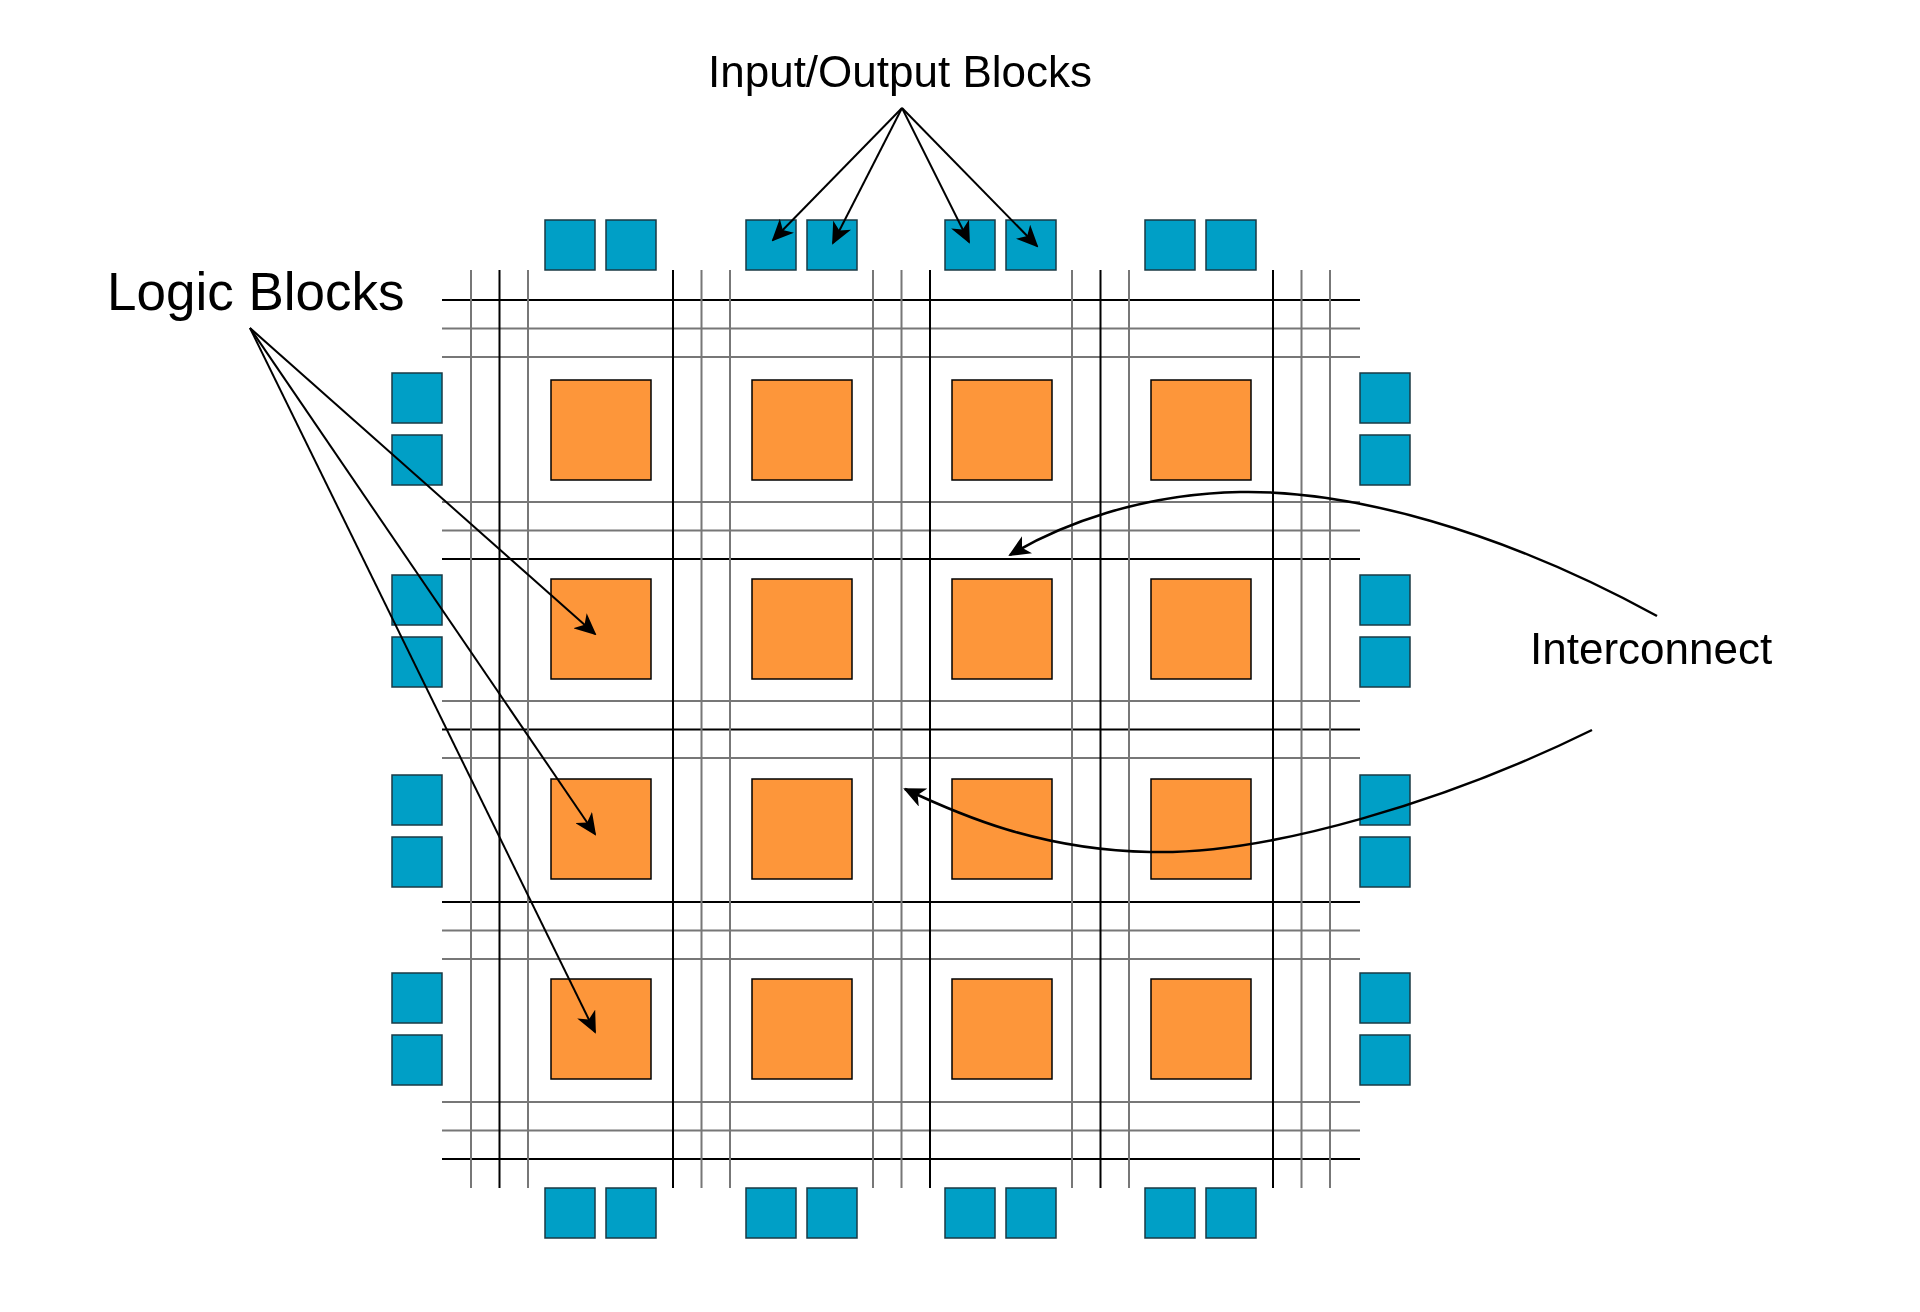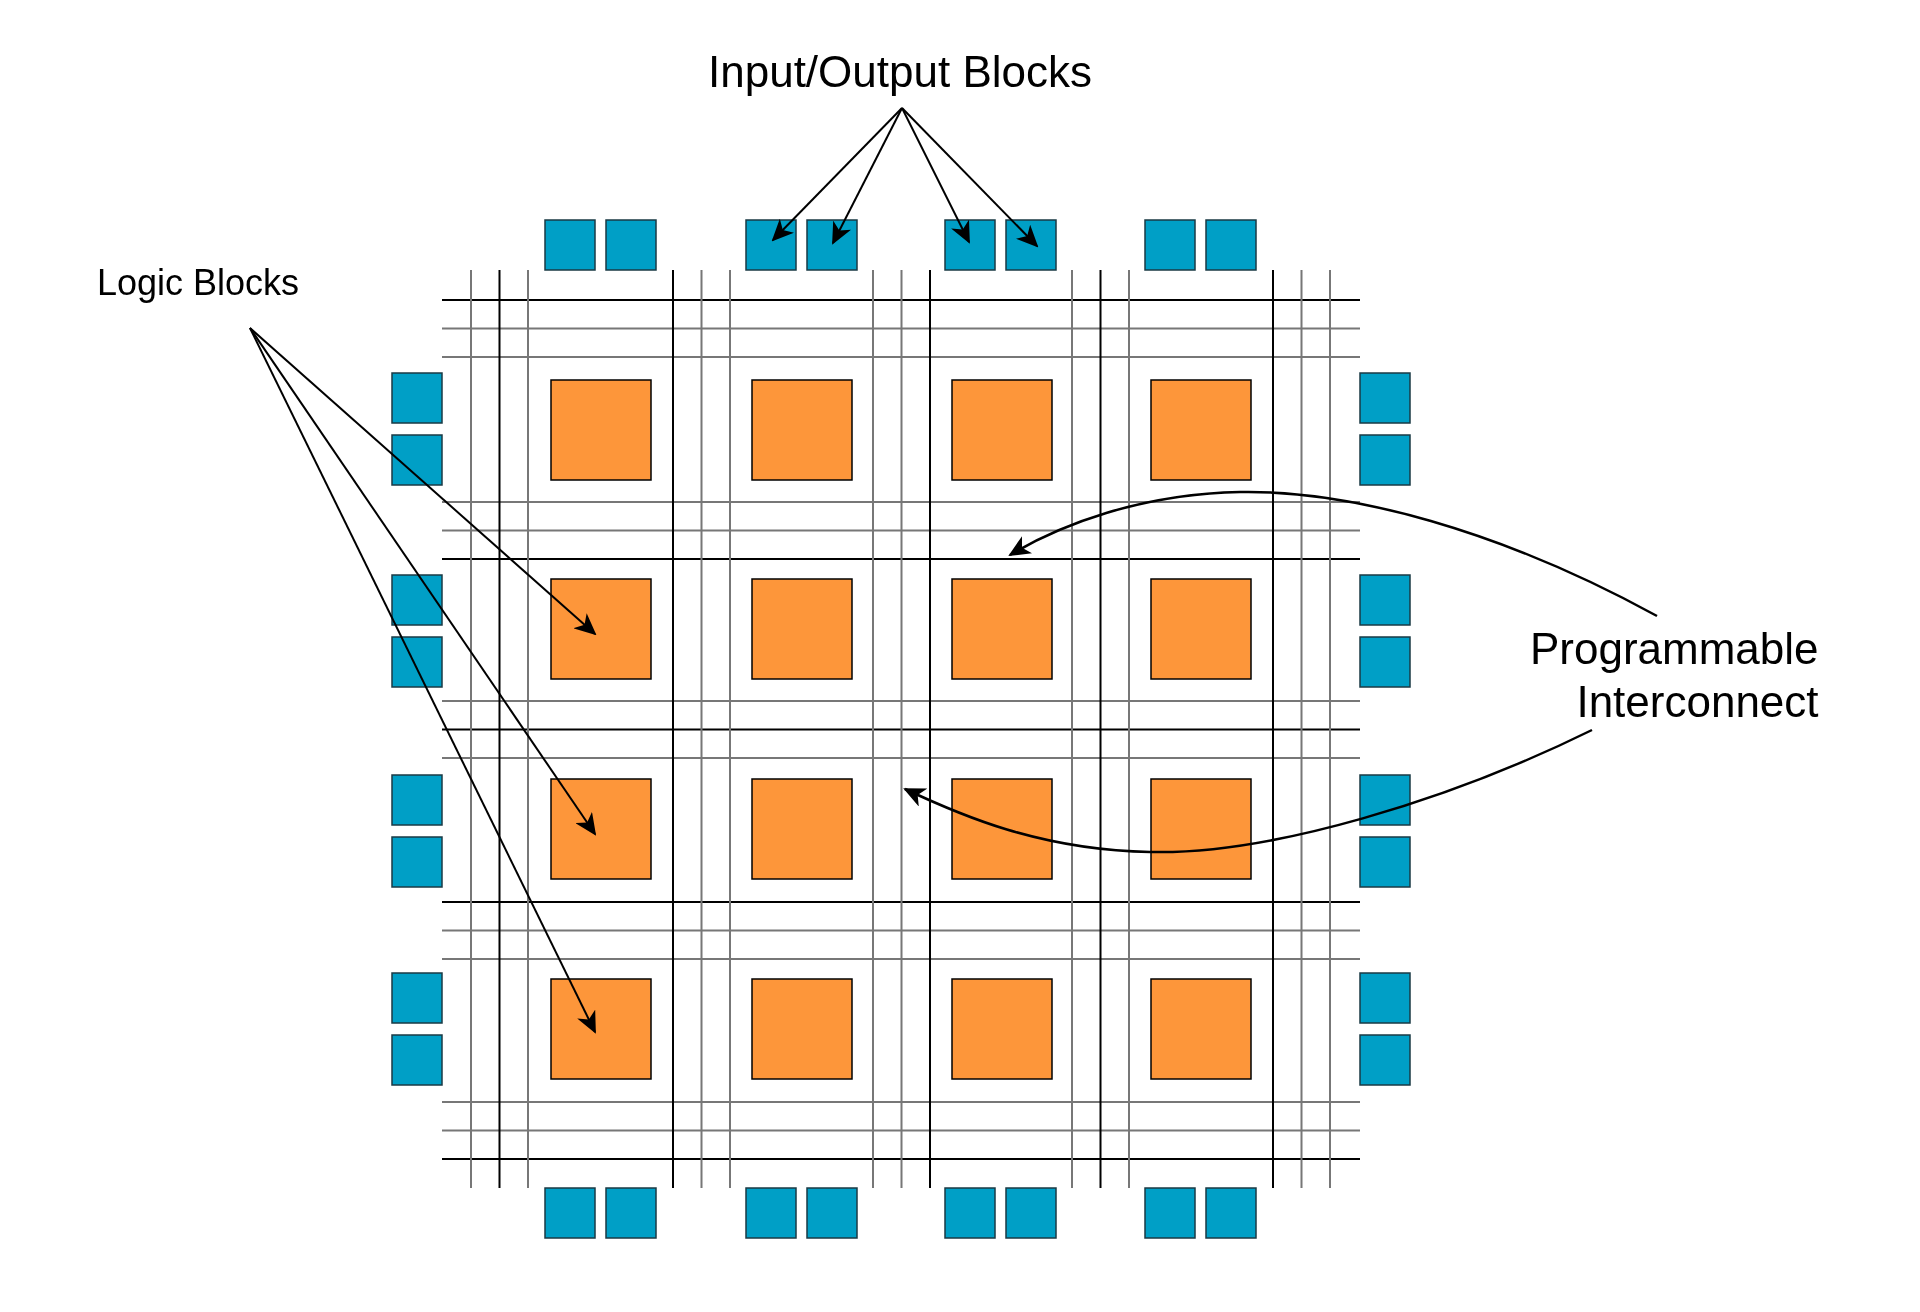--- a/index.html
+++ b/index.html
@@ -1,20 +1,20 @@
 <!DOCTYPE html>
 <html><head>
 <meta charset="utf-8">
 <style>
   html, body { margin: 0; padding: 0; background: #ffffff; }
   body { width: 1920px; height: 1312px; position: relative; overflow: hidden; font-family: "Liberation Sans", sans-serif; }
   #diagram { position: absolute; left: 0; top: 0; width: 1920px; height: 1312px; }
   .label { position: absolute; color: #000; font-family: "Liberation Sans", sans-serif; white-space: nowrap; line-height: 1; text-align: right; }
   #io-label { left: 708px; top: 50px; font-size: 44px; }
-  #logic-label { left: 97px; top: 265px; font-size: 36px; }
+  #logic-label { left: 107px; top: 265px; font-size: 53px; }
   #interconnect-label { left: 1530px; top: 622px; font-size: 44px; line-height: 53px; }
   #interconnect-label span { display: block; }
 </style>
 </head>
 <body>
 
 <svg id="diagram" xmlns="http://www.w3.org/2000/svg" width="1920" height="1312" viewBox="0 0 1920 1312">
   <defs>
     <marker id="arrowhead" markerWidth="10" markerHeight="10" refX="8" refY="5" orient="auto" markerUnits="userSpaceOnUse" viewBox="0 0 10 10">
       <path d="M0,0 L10,5 L0,10 L3,5 Z" fill="#000"></path>
@@ -119,15 +119,14 @@
     <line x1="250" y1="328" x2="595" y2="1032" stroke="#000" stroke-width="2" marker-end="url(#arrowhead-big)"></line>
 
     <path d="M1657,616 C1500,530 1350,490 1240,492 C1140,494 1060,525 1010,555" fill="none" stroke="#000" stroke-width="2.5" marker-end="url(#arrowhead-big)"></path>
     <path d="M1592,730 C1450,800 1270,855 1150,852 C1040,850 960,815 905,789" fill="none" stroke="#000" stroke-width="2.5" marker-end="url(#arrowhead-big)"></path>
   </g>
 </svg>
 
 <div id="io-label" class="label">Input/Output Blocks</div>
 <div id="logic-label" class="label">Logic Blocks</div>
 <div id="interconnect-label" class="label">
-  <span>Programmable</span>
   <span>Interconnect</span>
 </div>
 
 </body></html>

